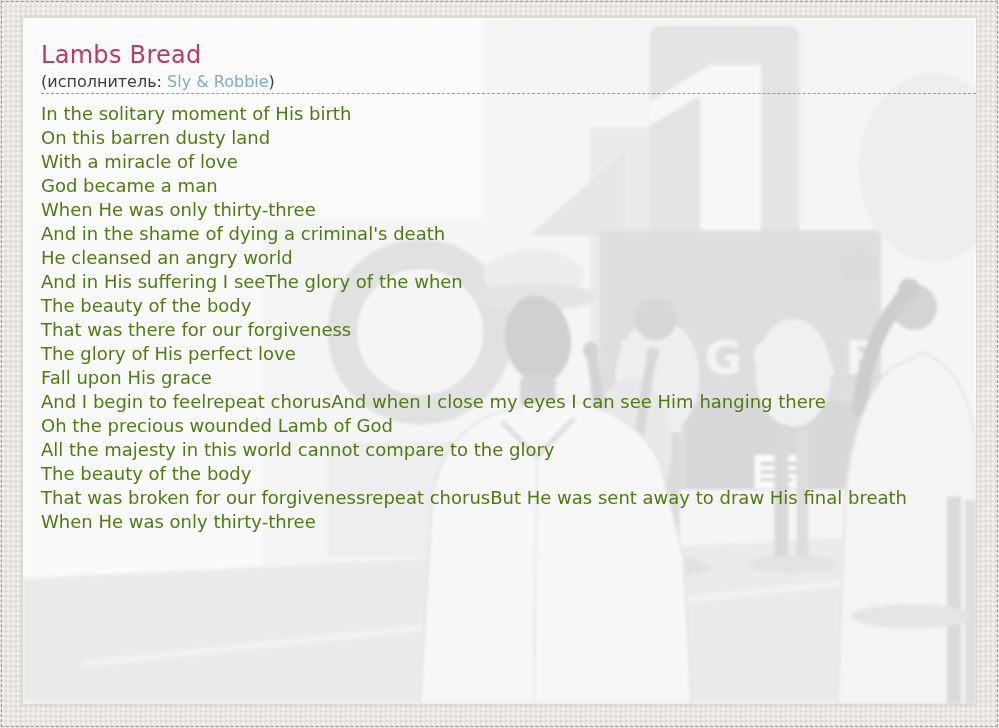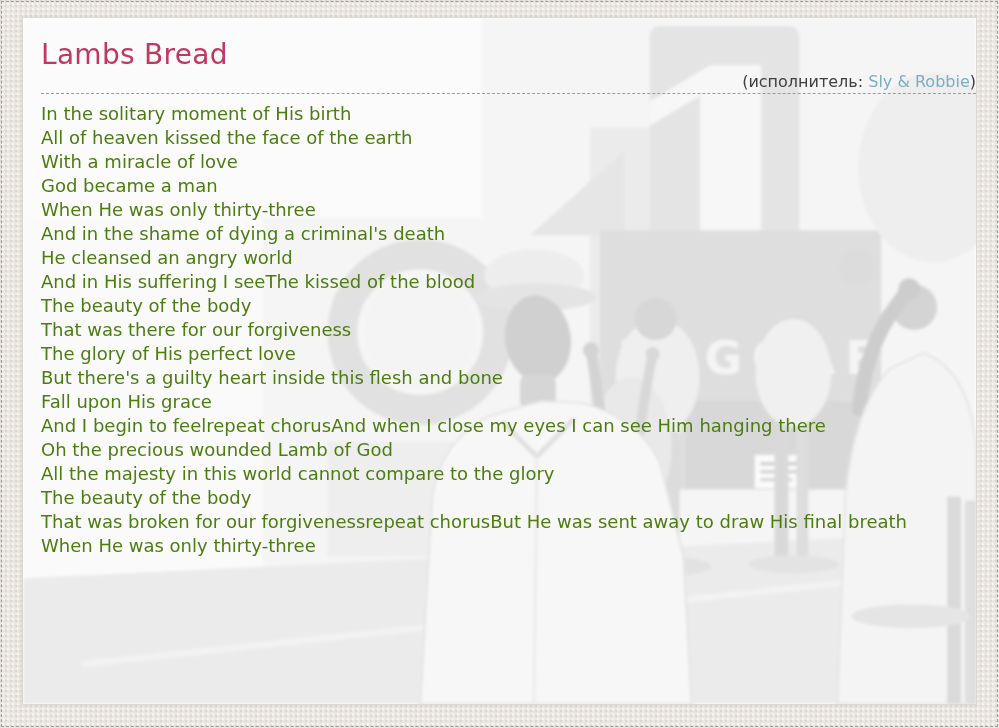--- a/index.html
+++ b/index.html
@@ -46,33 +46,32 @@
     height: 100%;
     z-index: 0;
   }
 
   .content { position: relative; z-index: 2; }
 
   .header { padding: 22px 0 0 18px; }
 
   .title {
     margin: 0;
-    font-size: 28px;
+    font-size: 24px;
     line-height: 30px;
     font-weight: 500;
     letter-spacing: 0.3px;
     color: #c23762;
   }
 
   .subtitle {
     margin-top: 2px;
     font-size: 16px;
     line-height: 19px;
     color: #3e3e3e;
-    text-align: right;
   }
 
   .artist-link {
     color: #7aaec3;
     text-decoration: none;
   }
 
   .separator {
     margin: 2px 0 0 18px;
     height: 0;
@@ -188,31 +187,30 @@
     <div class="content">
       <div class="header">
         <h1 class="title">Lambs Bread</h1>
         <div class="subtitle"><span>(исполнитель: </span><a class="artist-link" href="#">Sly &amp; Robbie</a><span>)</span></div>
       </div>
 
       <div class="separator"></div>
 
       <div class="lyrics">
         <div class="lyric-line">In the solitary moment of His birth</div>
-        <div class="lyric-line">All of heaven kissed the face of the earth</div>
+        <div class="lyric-line">On this barren dusty land</div>
         <div class="lyric-line">With a miracle of love</div>
         <div class="lyric-line">God became a man</div>
         <div class="lyric-line">When He was only thirty-three</div>
         <div class="lyric-line">And in the shame of dying a criminal's death</div>
         <div class="lyric-line">He cleansed an angry world</div>
-        <div class="lyric-line">And in His suffering I seeThe kissed of the blood</div>
+        <div class="lyric-line">And in His suffering I seeThe glory of the when</div>
         <div class="lyric-line">The beauty of the body</div>
         <div class="lyric-line">That was there for our forgiveness</div>
         <div class="lyric-line">The glory of His perfect love</div>
-        <div class="lyric-line">But there's a guilty heart inside this flesh and bone</div>
         <div class="lyric-line">Fall upon His grace</div>
         <div class="lyric-line">And I begin to feelrepeat chorusAnd when I close my eyes I can see Him hanging there</div>
         <div class="lyric-line">Oh the precious wounded Lamb of God</div>
         <div class="lyric-line">All the majesty in this world cannot compare to the glory</div>
         <div class="lyric-line">The beauty of the body</div>
         <div class="lyric-line">That was broken for our forgivenessrepeat chorusBut He was sent away to draw His final breath</div>
         <div class="lyric-line">When He was only thirty-three</div>
       </div>
     </div>
   </div>

